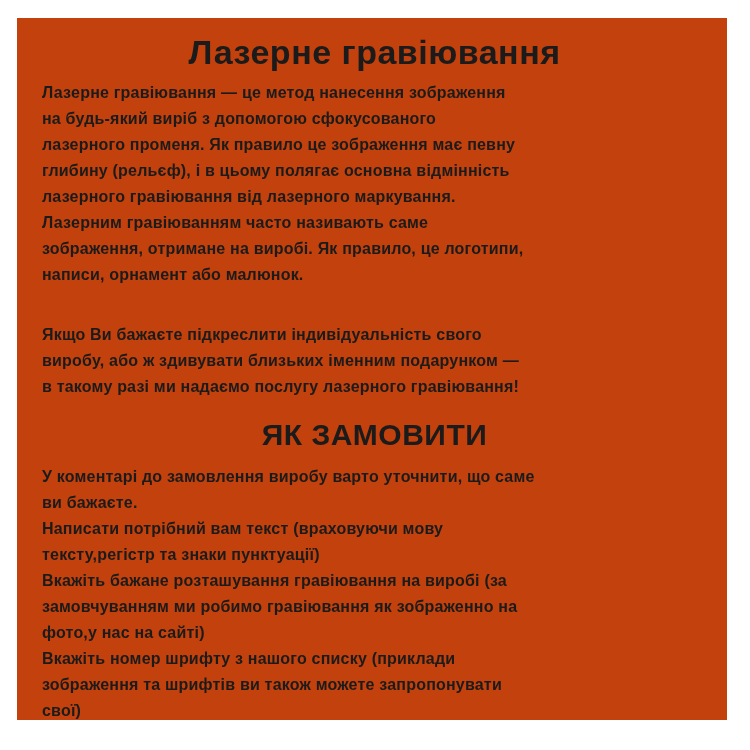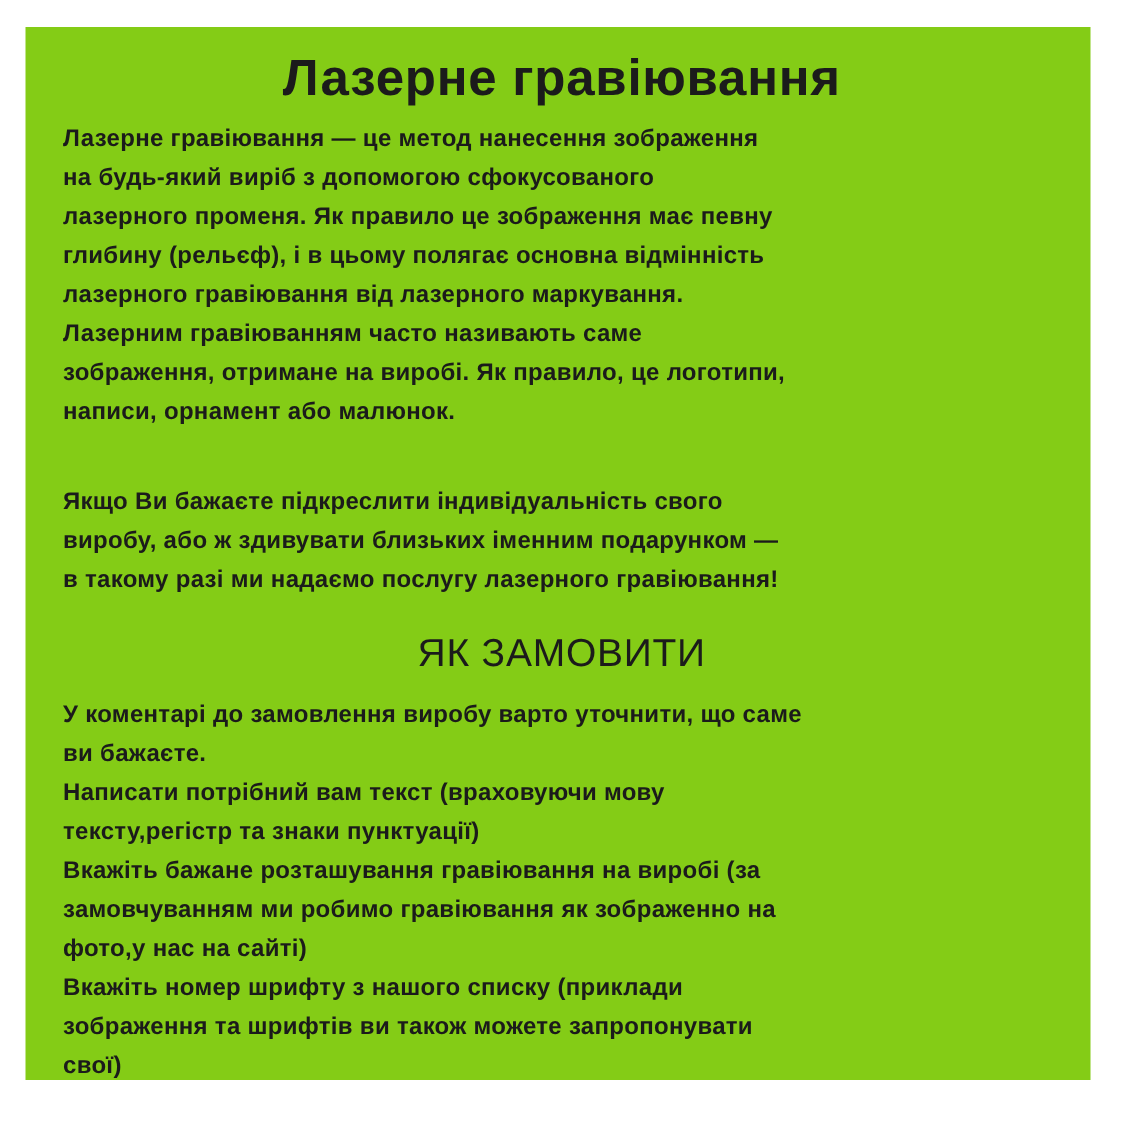--- a/index.html
+++ b/index.html
@@ -10,21 +10,21 @@
     background: #ffffff;
     font-family: "Liberation Sans", "DejaVu Sans", sans-serif;
     overflow: hidden;
   }
   .panel {
     position: absolute;
     left: 17px;
     top: 18px;
     width: 710px;
     height: 702px;
-    background: #84cc16;
+    background: #c2410c;
     color: #1b1b1b;
     box-sizing: border-box;
     padding: 8px 20px 0 25px;
     overflow: hidden;
   }
   .main-title {
     margin: 6px 0 8px 0;
     text-align: center;
     font-size: 34px;
     line-height: 40px;
@@ -39,23 +39,23 @@
     font-weight: bold;
     white-space: pre;
     letter-spacing: 0.2px;
   }
   .offer-paragraph {
     margin-top: 34px;
   }
   .section-heading {
     margin: 18px 0 12px 0;
     text-align: center;
-    font-size: 26px;
+    font-size: 30px;
     line-height: 34px;
-    font-weight: normal;
+    font-weight: bold;
     letter-spacing: 0.5px;
     white-space: pre;
   }
 </style>
 </head>
 <body>
 
 <div class="panel">
   <h1 class="main-title">Лазерне гравіювання</h1>
 

